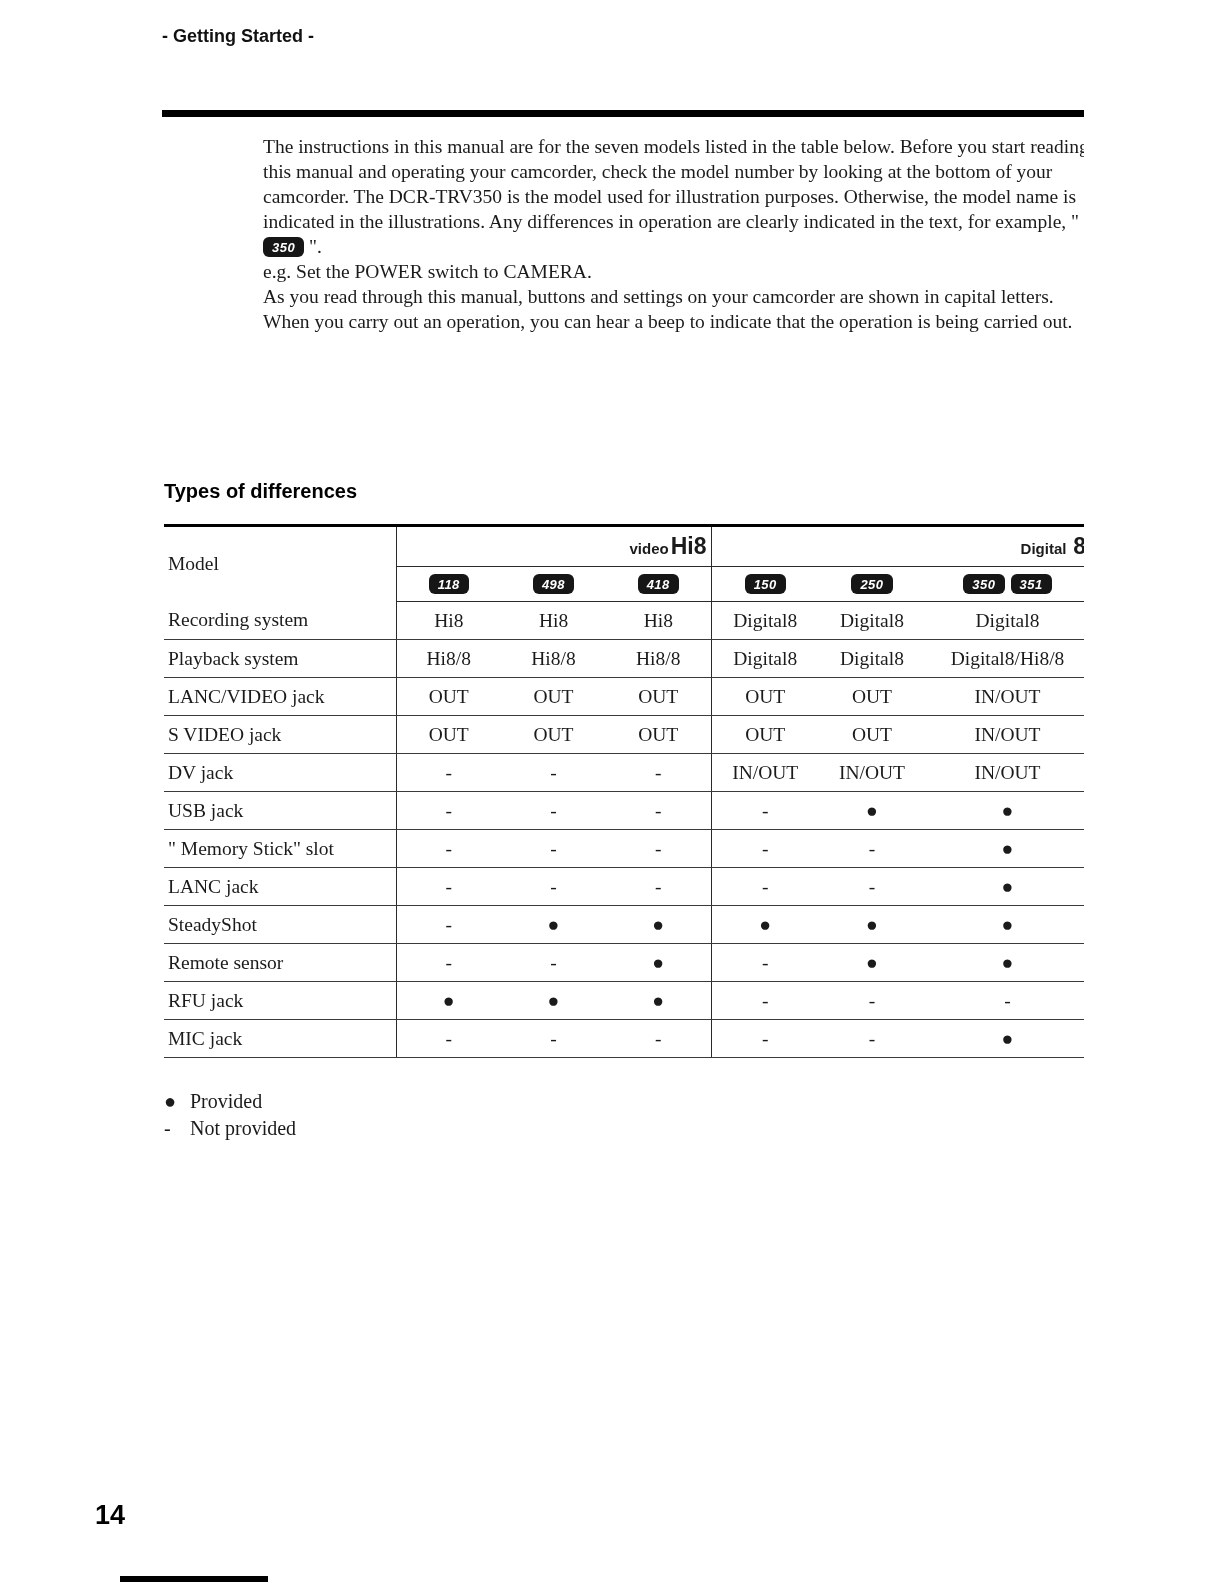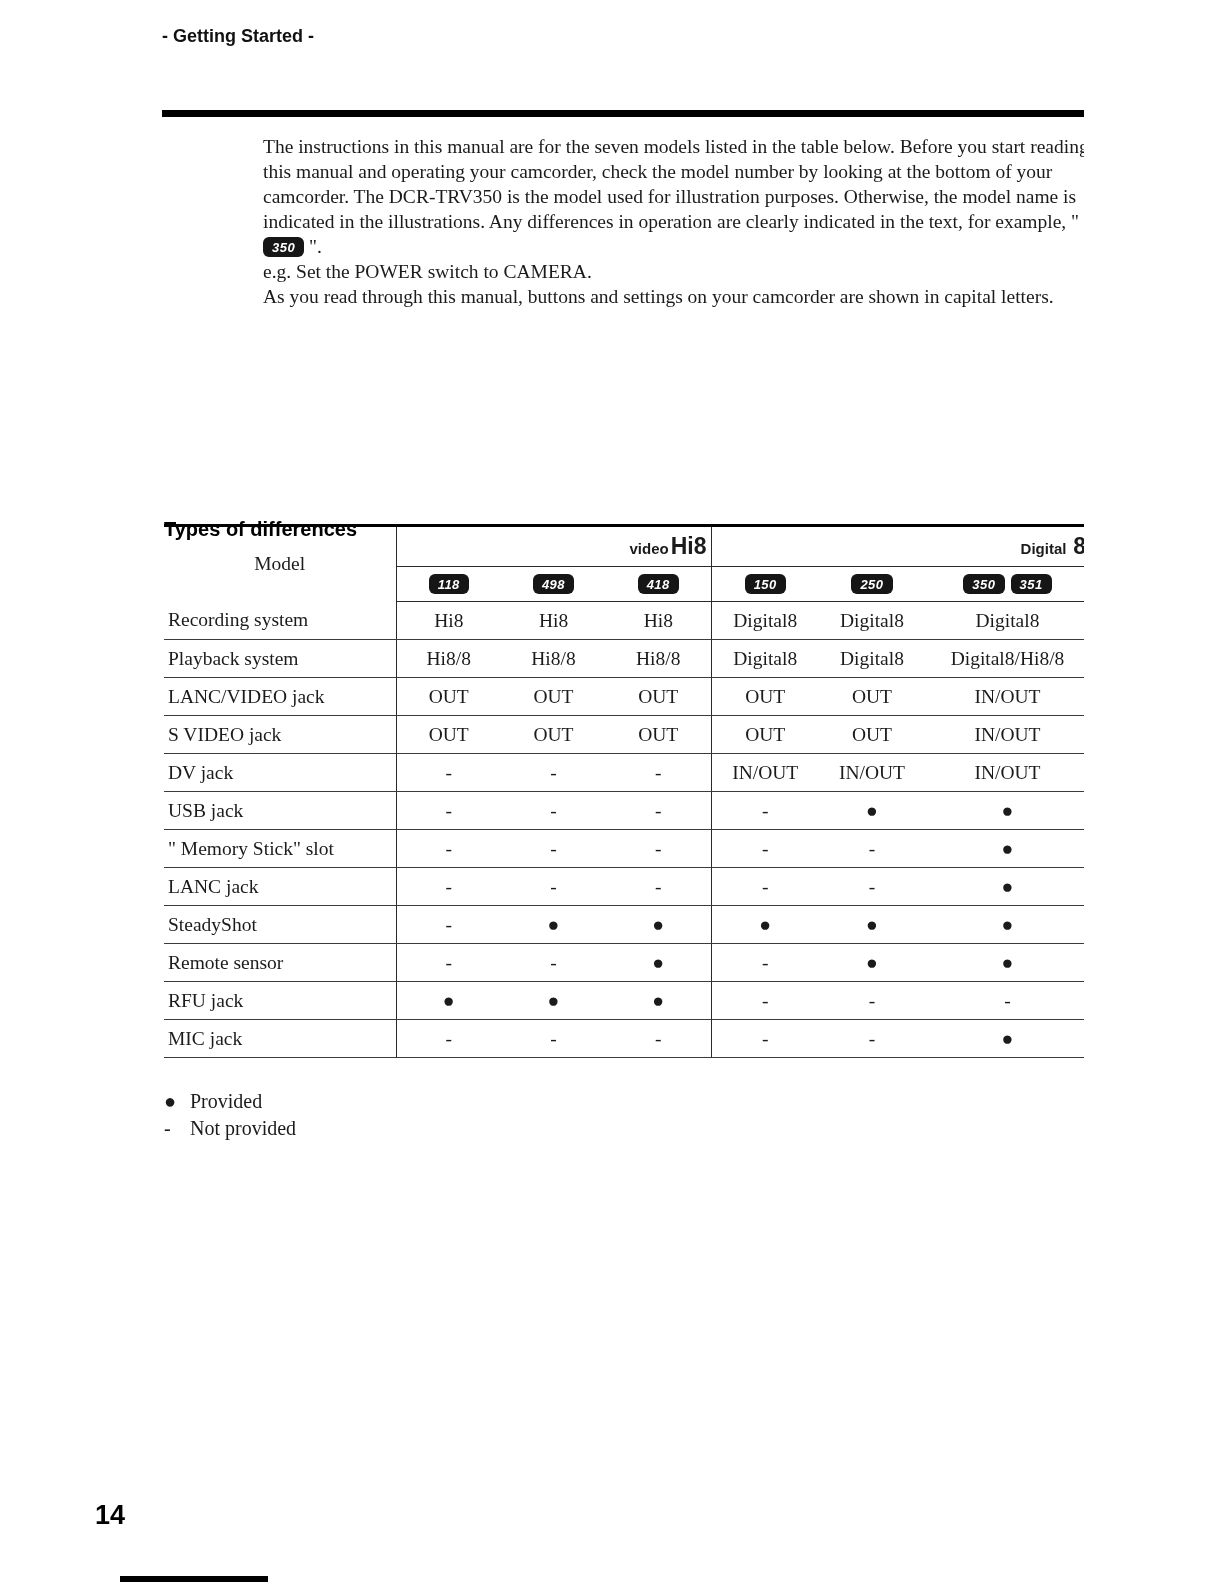--- a/index.html
+++ b/index.html
@@ -40,34 +40,34 @@
     font-weight:bold; font-style:italic;
     font-size:13px; line-height:1;
     padding:4px 9px 3px 9px;
     border-radius:6px;
     vertical-align:1px;
     letter-spacing:0.5px;
   }
   .badge + .badge { margin-left:6px; }
 
   .section-heading {
-    position:absolute; left:164px; top:518px;
+    position:absolute; left:164px; top:480px;
     font-family:"Liberation Sans", sans-serif;
     font-weight:bold; font-size:20px; color:#000;
   }
 
   .diff-table {
     position:absolute; left:164px; top:524px; width:926px;
     border-collapse:collapse;
     border-top:3px solid #000;
     font-size:19px;
   }
   .diff-table td { padding:6px 4px; vertical-align:middle; }
   .model-cell {
-    text-align:center; font-size:19.5px; padding-left:2px;
+    text-align:left; font-size:19.5px; padding-left:2px;
   }
   .group-cell {
     text-align:right; border-bottom:1px solid #2a2a2a; padding-top:9px;
   }
   .logo-small {
     font-family:"Liberation Sans", sans-serif; font-weight:bold;
     font-size:15px; margin-right:2px;
   }
   .logo-big {
     font-family:"Liberation Sans", sans-serif; font-weight:bold;
@@ -105,20 +105,21 @@
 
   <div class="eyebrow">- Getting Started -</div>
   <div class="title-rule"></div>
 
   <div class="body-block">
     <p class="para"><span>The instructions in this manual are for the seven models listed in the table below. Before you start reading this manual and operating your camcorder, check the model number by looking at the bottom of your camcorder. The DCR-TRV350 is the model used for illustration purposes. Otherwise, the model name is indicated in the illustrations. Any differences in operation are clearly indicated in the text, for example,</span>
       <span>" </span><span class="badge">350</span><span> ".</span>
     </p>
     <p class="para spaced">e.g. Set the POWER switch to CAMERA.</p>
     <p class="para">As you read through this manual, buttons and settings on your camcorder are shown in capital letters.</p>
+    <p class="para spaced">When you carry out an operation, you can hear a beep to indicate that the operation is being carried out.</p>
   </div>
 
   <div class="section-heading">Types of differences</div>
 
   <table class="diff-table">
     <colgroup>
       <col style="width:232px">
       <col style="width:105px">
       <col style="width:105px">
       <col style="width:105px">

